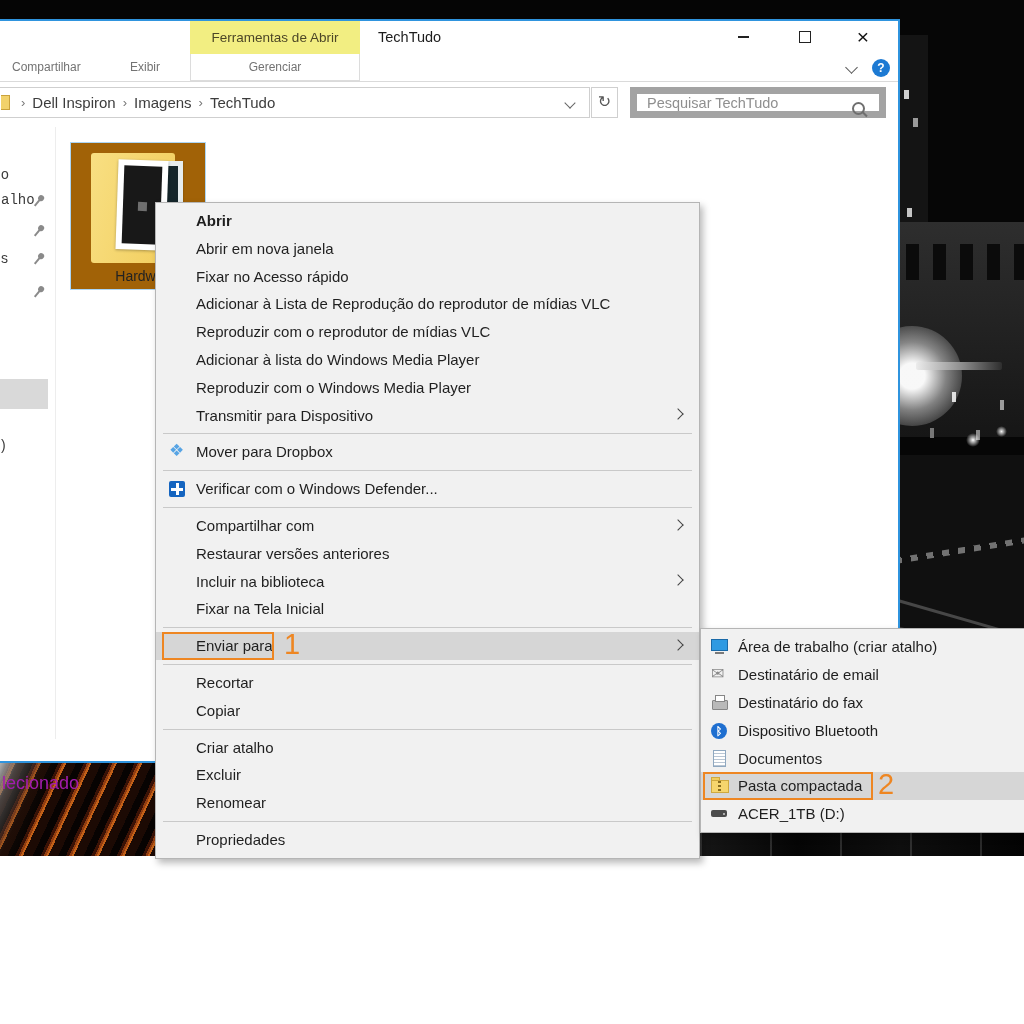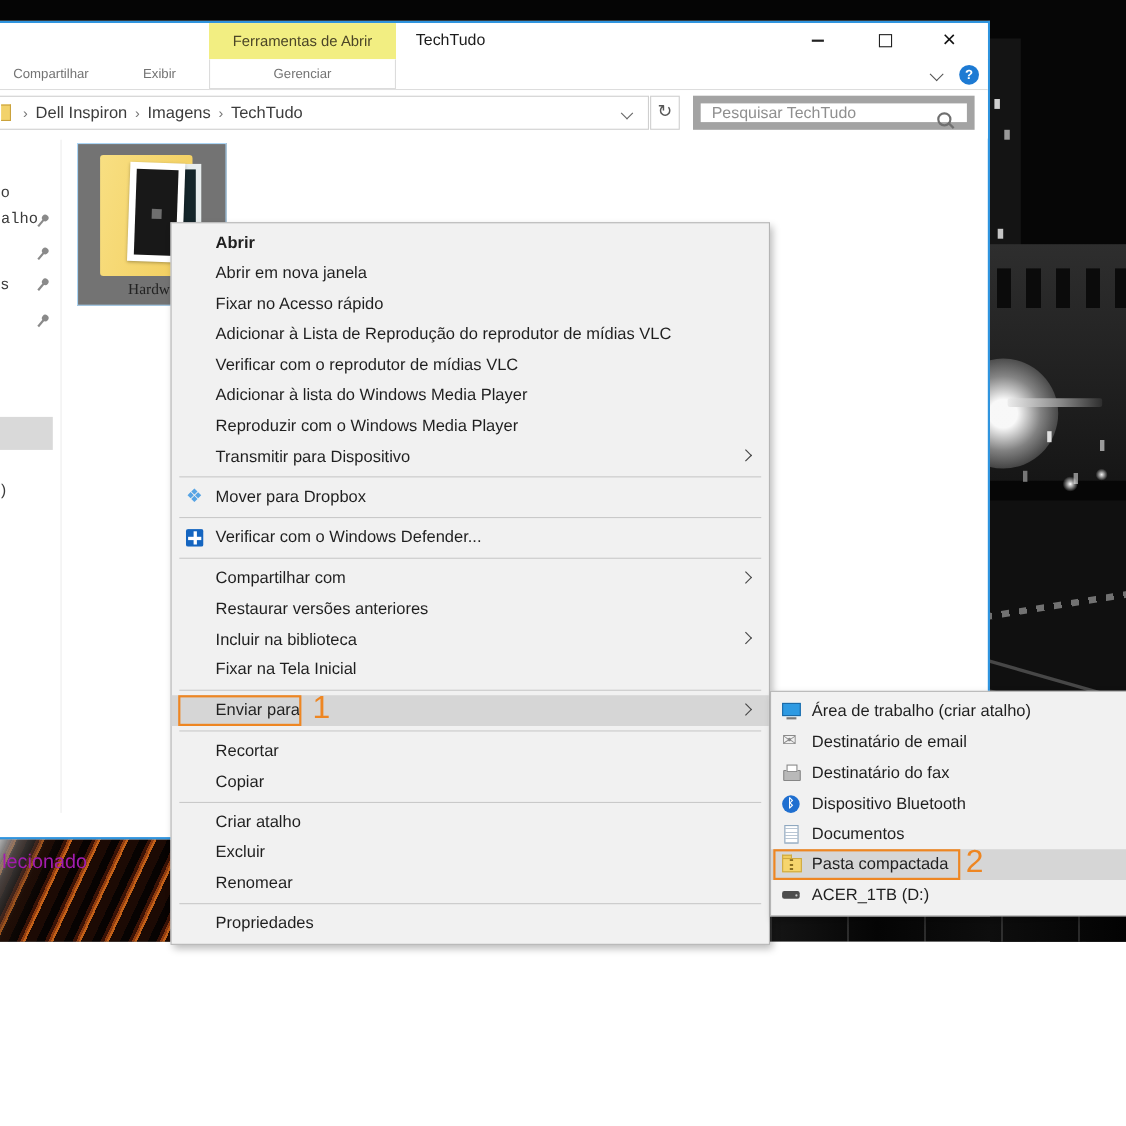--- a/index.html
+++ b/index.html
@@ -80,21 +80,21 @@
   .search-icon::after{content:"";position:absolute;right:-5px;bottom:-2px;width:7px;height:2px;background:#6f6f6f;transform:rotate(45deg);}
 
   .nav-div{position:absolute;left:55px;top:106px;height:612px;width:1px;background:#ededed;}
   .frag{position:absolute;left:0;width:55px;height:20px;font-size:14px;color:#3a3a3a;}
   .frag .t{position:absolute;left:1px;top:1px;}
   .pin-icon{position:absolute;left:32px;top:3px;width:13px;height:13px;transform:rotate(40deg);}
   .pin-icon::before{content:"";position:absolute;left:4px;top:0;width:6px;height:6px;border-radius:50%;background:#8a8a8a;}
   .pin-icon::after{content:"";position:absolute;left:6px;top:5px;width:2px;height:8px;background:#8a8a8a;}
   .nav-selected{position:absolute;left:0;top:358px;width:48px;height:30px;background:#d9d9d9;}
 
-  .tile{position:absolute;left:70px;top:109px;width:136px;height:148px;background:#737373;border:1px solid #abd5f5;box-sizing:border-box;font-family:Liberation Serif, serif;}
+  .tile{position:absolute;left:70px;top:121px;width:136px;height:148px;background:#a16207;border:1px solid #abd5f5;box-sizing:border-box;}
   .folder-back{position:absolute;left:20px;top:10px;width:84px;height:110px;border-radius:3px;
      background:linear-gradient(105deg,#f8df82,#f2cd5c);}
   .photo2{position:absolute;left:74px;top:18px;width:38px;height:86px;background:#e7edee;box-shadow:0 1px 2px rgba(0,0,0,.25);}
   .photo2::after{content:"";position:absolute;inset:5px;background:#15262b;}
   .photo1{position:absolute;left:46px;top:17px;width:50px;height:90px;background:#fff;transform:rotate(2deg);box-shadow:0 1px 3px rgba(0,0,0,.3);}
   .photo1::after{content:"";position:absolute;inset:6px;background:#181818;}
   .photo1::before{content:"";position:absolute;left:21px;top:42px;width:9px;height:9px;background:#6e6e6e;z-index:1;}
   .tile-label{position:absolute;left:0;bottom:5px;width:129px;text-align:center;font-size:14px;color:#222;}
 
   .statusbar{position:absolute;left:2px;top:752px;font-size:18px;color:#a21caf;}
@@ -243,21 +243,21 @@
     </div>
 
     <div class="statusbar">lecionado</div>
   </div>
 
   <div class="menu ctx" id="ctxmenu">
       <div class="menu-item"><span class="mi-label b">Abrir</span></div>
       <div class="menu-item"><span class="mi-label">Abrir em nova janela</span></div>
       <div class="menu-item"><span class="mi-label">Fixar no Acesso rápido</span></div>
       <div class="menu-item"><span class="mi-label">Adicionar à Lista de Reprodução do reprodutor de mídias VLC</span></div>
-      <div class="menu-item"><span class="mi-label">Verificar com o reprodutor de mídias VLC</span></div>
+      <div class="menu-item"><span class="mi-label">Reproduzir com o reprodutor de mídias VLC</span></div>
       <div class="menu-item"><span class="mi-label">Adicionar à lista do Windows Media Player</span></div>
       <div class="menu-item"><span class="mi-label">Reproduzir com o Windows Media Player</span></div>
       <div class="menu-item"><span class="mi-label">Transmitir para Dispositivo</span><span class="mi-arrow"></span></div>
       <div class="menu-sep"></div>
       <div class="menu-item"><span class="mi-icon dropbox-icon"></span><span class="mi-label">Mover para Dropbox</span></div>
       <div class="menu-sep"></div>
       <div class="menu-item"><span class="mi-icon defender-icon"></span><span class="mi-label">Verificar com o Windows Defender...</span></div>
       <div class="menu-sep"></div>
       <div class="menu-item"><span class="mi-label">Compartilhar com</span><span class="mi-arrow"></span></div>
       <div class="menu-item"><span class="mi-label">Restaurar versões anteriores</span></div>

